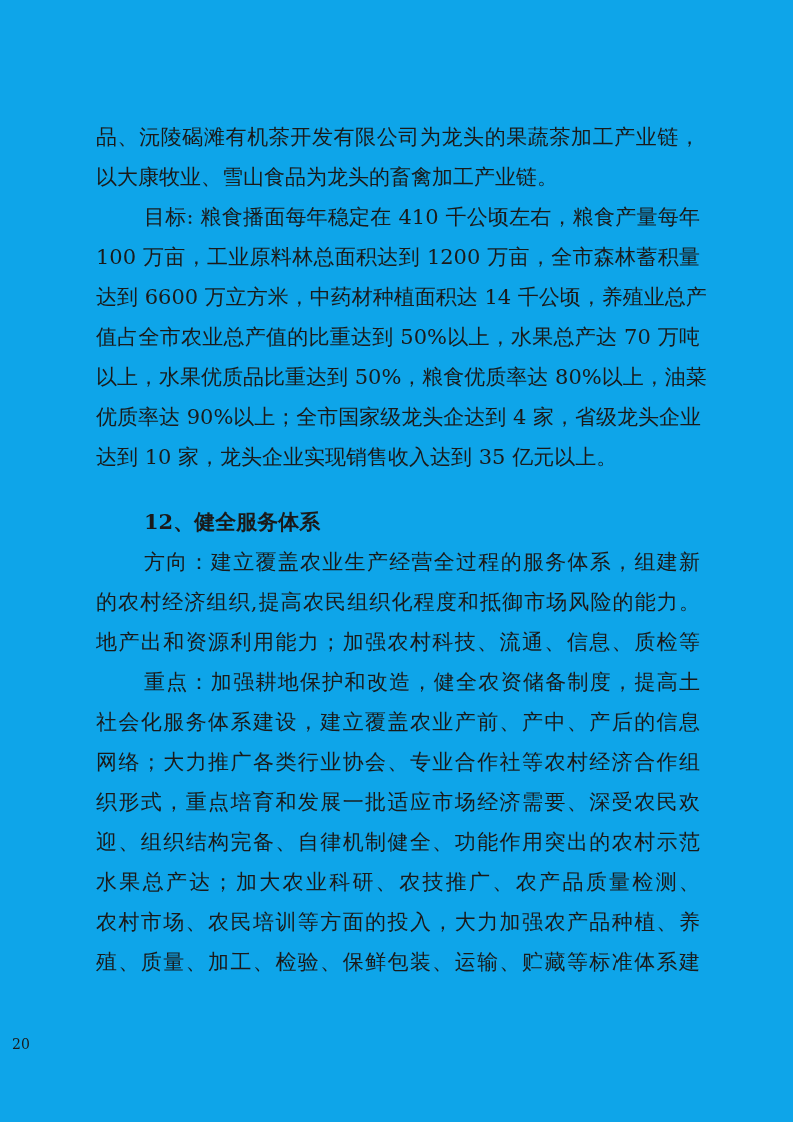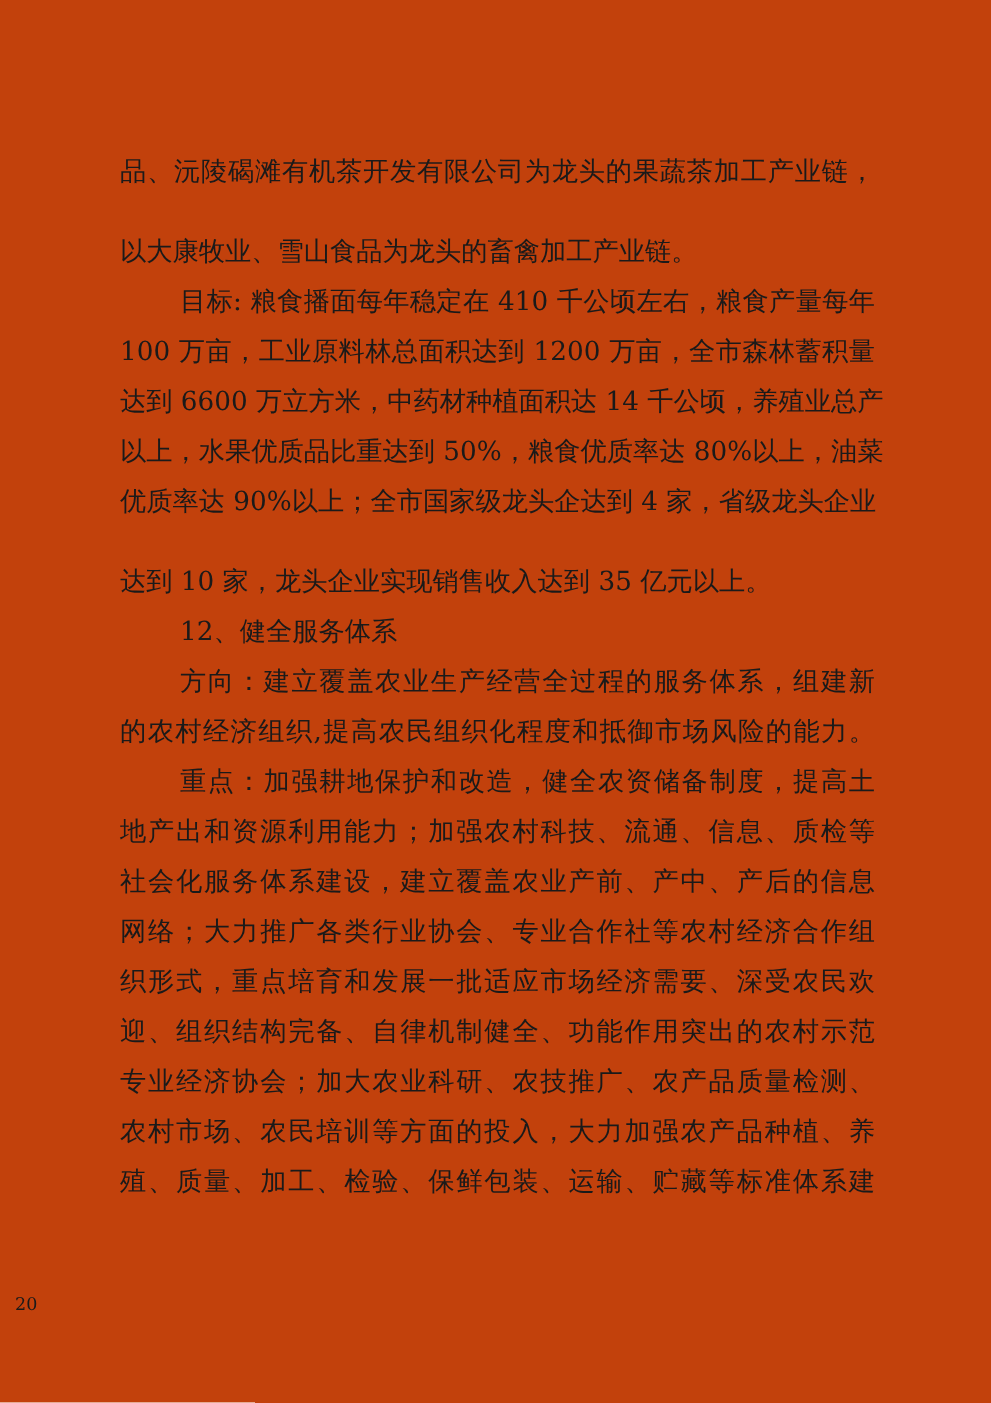--- a/index.html
+++ b/index.html
@@ -4,21 +4,21 @@
 <style>
   html, body {
     margin: 0;
     padding: 0;
     background: #ffffff;
   }
   .page {
     position: relative;
     width: 793px;
     height: 1122px;
-    background: #c2410c;
+    background: #0ea5e9;
     overflow: hidden;
     font-family: "DejaVu Serif", "Liberation Serif", serif;
     color: #1a1a1a;
   }
   .text-block {
     position: absolute;
     left: 96px;
     top: 117px;
     width: 604px;
   }
@@ -30,29 +30,29 @@
     font-size: 21px;
     letter-spacing: 0;
     white-space: nowrap;
     text-align: justify;
     text-align-last: justify;
     overflow: visible;
   }
   .line.short {
     text-align: left;
     text-align-last: left;
-    margin-top: 24px;
   }
   .line.indent {
     padding-left: 48px;
   }
   .line.heading {
-    font-weight: normal;
+    font-weight: bold;
     text-align: right;
     text-align-last: left;
+    margin-top: 25px;
   }
   .page-number {
     position: absolute;
     left: 12px;
     right: 0;
     top: 1036px;
     text-align: left;
     font-size: 14px;
     color: #1a1a1a;
   }
@@ -60,30 +60,31 @@
 </head>
 <body>
 
 <div class="page">
   <div class="text-block">
     <div class="line">品、沅陵碣滩有机茶开发有限公司为龙头的果蔬茶加工产业链，</div>
     <div class="line short">以大康牧业、雪山食品为龙头的畜禽加工产业链。</div>
     <div class="line indent">目标: 粮食播面每年稳定在 410 千公顷左右，粮食产量每年</div>
     <div class="line">100 万亩，工业原料林总面积达到 1200 万亩，全市森林蓄积量</div>
     <div class="line">达到 6600 万立方米，中药材种植面积达 14 千公顷，养殖业总产</div>
+    <div class="line">值占全市农业总产值的比重达到 50%以上，水果总产达 70 万吨</div>
     <div class="line">以上，水果优质品比重达到 50%，粮食优质率达 80%以上，油菜</div>
     <div class="line">优质率达 90%以上；全市国家级龙头企达到 4 家，省级龙头企业</div>
     <div class="line short">达到 10 家，龙头企业实现销售收入达到 35 亿元以上。</div>
     <div class="line heading indent">12、健全服务体系</div>
     <div class="line indent">方向：建立覆盖农业生产经营全过程的服务体系，组建新</div>
     <div class="line">的农村经济组织,提高农民组织化程度和抵御市场风险的能力。</div>
+    <div class="line">地产出和资源利用能力；加强农村科技、流通、信息、质检等</div>
     <div class="line indent">重点：加强耕地保护和改造，健全农资储备制度，提高土</div>
-    <div class="line">地产出和资源利用能力；加强农村科技、流通、信息、质检等</div>
     <div class="line">社会化服务体系建设，建立覆盖农业产前、产中、产后的信息</div>
     <div class="line">网络；大力推广各类行业协会、专业合作社等农村经济合作组</div>
     <div class="line">织形式，重点培育和发展一批适应市场经济需要、深受农民欢</div>
     <div class="line">迎、组织结构完备、自律机制健全、功能作用突出的农村示范</div>
-    <div class="line">专业经济协会；加大农业科研、农技推广、农产品质量检测、</div>
+    <div class="line">水果总产达；加大农业科研、农技推广、农产品质量检测、</div>
     <div class="line">农村市场、农民培训等方面的投入，大力加强农产品种植、养</div>
     <div class="line">殖、质量、加工、检验、保鲜包装、运输、贮藏等标准体系建</div>
   </div>
   <div class="page-number">20</div>
 </div>
 
 </body></html>

